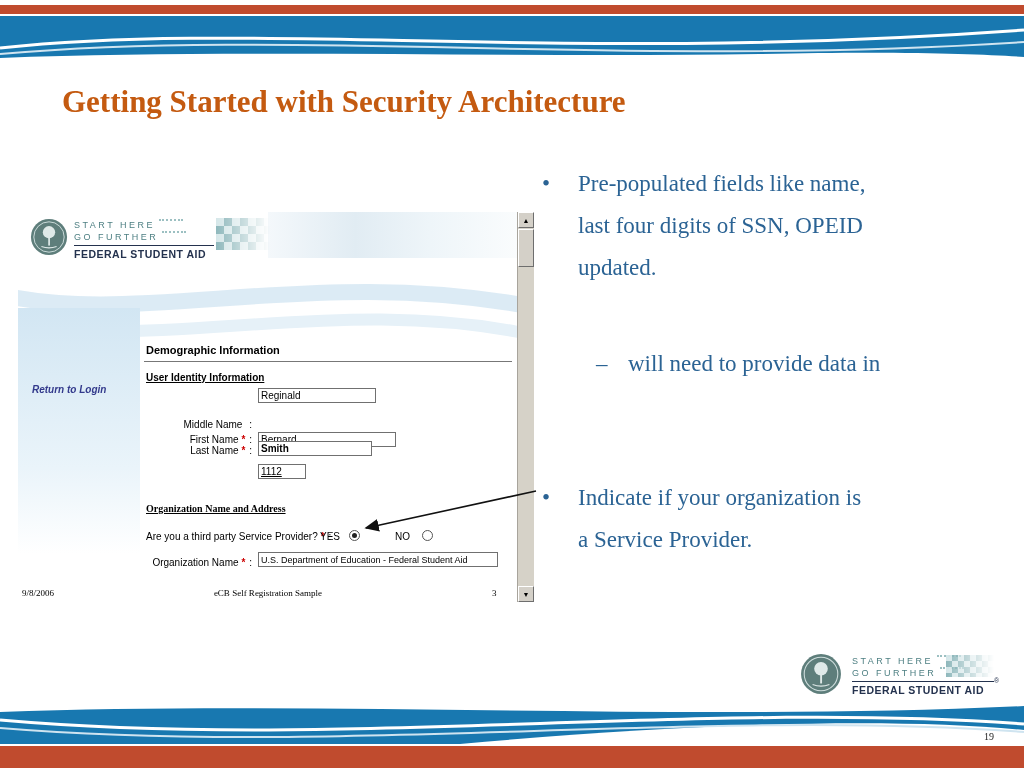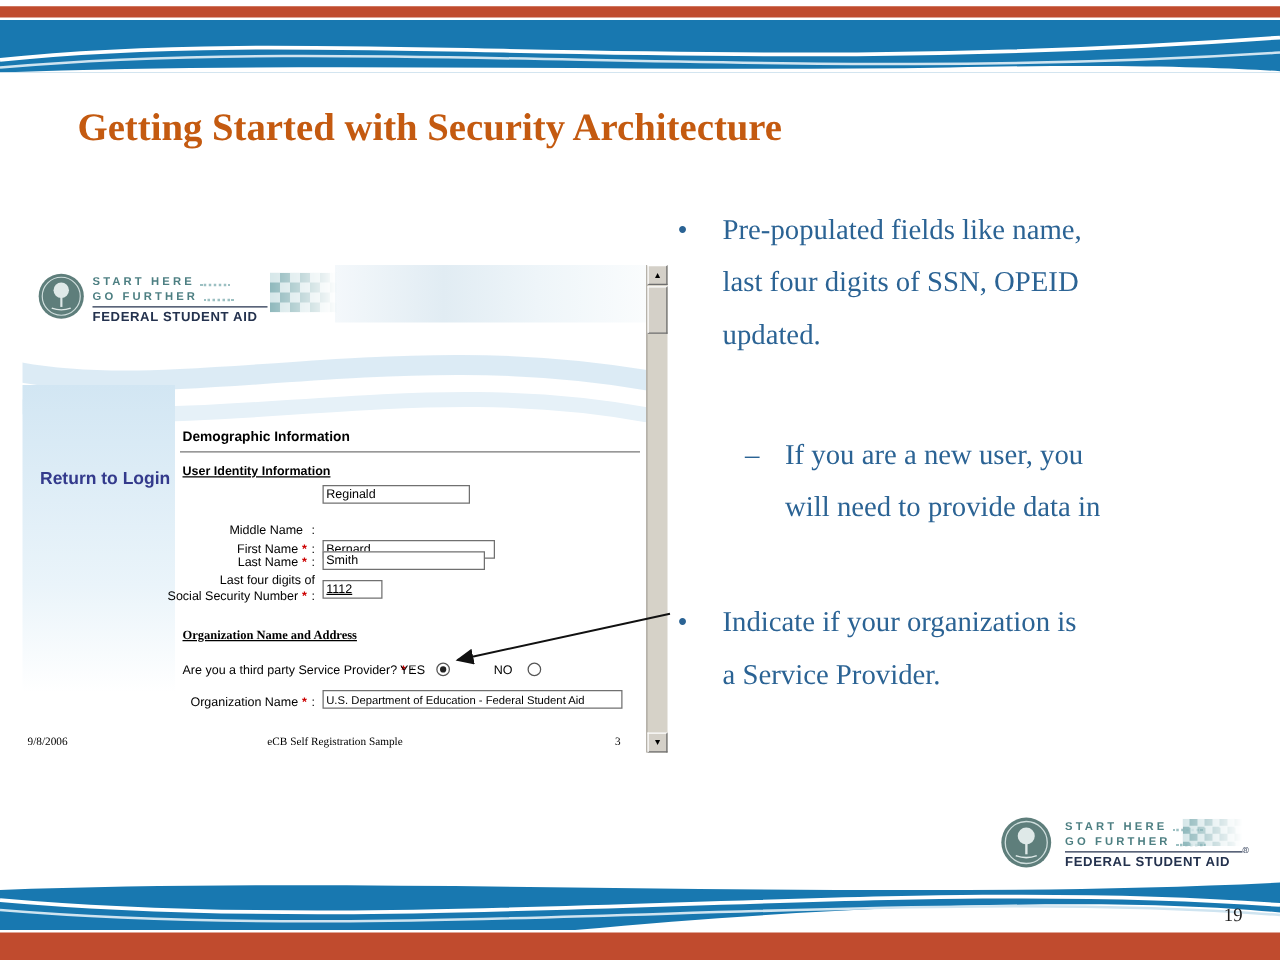--- a/index.html
+++ b/index.html
@@ -5,21 +5,21 @@
   html,body{margin:0;padding:0;background:#888;}
   .slide{position:relative;width:1024px;height:768px;background:#fff;overflow:hidden;
          font-family:"Liberation Sans",sans-serif;}
 
   
   .top-red{position:absolute;top:5px;left:0;right:0;height:9px;background:#c04b2e;}
   .top-band{position:absolute;top:16px;left:0;right:0;height:42px;}
   .bot-band{position:absolute;bottom:24px;left:0;right:0;height:44px;}
   .bot-red{position:absolute;bottom:0;left:0;right:0;height:22px;background:#c04b2e;}
   .pagenum{position:absolute;right:30px;bottom:26px;font-family:"Liberation Serif",serif;
-           font-size:15px;color:#1c1c1c;z-index:6;}
+           font-size:10px;color:#1c1c1c;z-index:6;}
 
   
   .title{position:absolute;left:62px;top:84px;font-family:"Liberation Serif",serif;
          font-weight:bold;font-size:31px;color:#c45a10;}
 
   
   .bullet{position:absolute;font-family:"Liberation Serif",serif;font-size:23px;
           color:#2b6394;}
   .bullet .marker{position:absolute;left:0;top:0;line-height:42px;}
   .bullet .blines{line-height:42px;}
@@ -32,26 +32,26 @@
 
   
   .shot{position:absolute;left:18px;top:212px;width:516px;height:390px;background:#fff;z-index:1;}
   .shot *{box-sizing:border-box;}
   .topgrad{position:absolute;left:250px;top:0;right:17px;height:46px;
            background:linear-gradient(90deg,#f4f8fb,#e1ecf3 35%,#eef5f9 65%,#fafcfd);}
   .waves{position:absolute;left:0;top:46px;width:499px;height:92px;}
   .left-panel{position:absolute;left:0;top:96px;width:122px;height:246px;
               background:linear-gradient(180deg,#d2e6f3,#eaf4fa 65%,#ffffff);}
   .form-bg{position:absolute;left:122px;top:126px;right:17px;bottom:0;background:#fff;}
-  .return-link{position:absolute;left:14px;top:162px;font-size:14px;font-weight:bold;color:#333a8c;z-index:3;}
+  .return-link{position:absolute;left:14px;top:172px;font-size:10px;font-weight:bold;color:#333a8c;z-index:3;font-style:italic;}
 
   .seal-svg{display:block;}
   .logo-seal{position:absolute;left:12px;top:6px;}
   .logo-text{position:absolute;left:56px;top:7px;width:140px;}
-  .lg-line{display:flex;align-items:flex-end;color:#4d7f82;font-size:9px;font-weight:bold;
+  .lg-line{display:flex;align-items:flex-start;color:#4d7f82;font-size:9px;font-weight:normal;
            letter-spacing:2.5px;line-height:12px;white-space:nowrap;}
   .leader{display:inline-block;width:24px;border-bottom:2px dotted #9cc0c2;margin:0 0 2px 4px;}
   .lg-brand{color:#24324e;font-size:10.5px;font-weight:bold;letter-spacing:.5px;
             border-top:1.5px solid #24324e;margin-top:2px;padding-top:2px;white-space:nowrap;}
   .mosaic{position:absolute;left:198px;top:6px;width:54px;height:32px;
           background:conic-gradient(#8fb8bc 25%,#d6e7e9 0 50%,#8fb8bc 0 75%,#d6e7e9 0) 0 0/16px 16px;
           -webkit-mask-image:linear-gradient(90deg,#000,transparent);
           mask-image:linear-gradient(90deg,#000,transparent);}
 
   .sec-title{position:absolute;left:128px;top:132px;font-size:11px;font-weight:bold;color:#000;z-index:3;}
@@ -143,26 +143,22 @@
     <div class="sec-line"></div>
     <div class="sub-head" style="left:128px;top:160px;">User Identity Information</div>
 
     <div class="flabel" style="top:179px;margin-top:42px;"><span>First Name</span><span class="req">*</span><span> :</span></div>
     <input class="finput" style="top: 176px; width: 118px;" value="Reginald">
 
     <div class="flabel" style="top:206px;"><span>Middle Name</span><span class="req"></span><span> :</span></div>
     <input class="finput" style="top: 220px; width: 138px;" value="Bernard">
 
     <div class="flabel" style="top:232px;"><span>Last Name</span><span class="req">*</span><span> :</span></div>
-    <input class="finput" style="top: 229px; width: 130px;" value="Smith">
-
-    <div class="flabel" style="top:246px;">
-      <div>Last four digits of</div>
-      <div><span>Social Security Number</span><span class="req">*</span><span> :</span></div>
-    </div>
+    <input class="finput" style="top: 229px; width: 114px; font-weight: bold;" value="Smith">
+
     <input class="finput" style="top: 252px; width: 48px; text-decoration: underline;" value="1112">
 
     <div class="sub-head" style="left:128px;top:291px;font-family:Liberation Serif, serif;">Organization Name and Address</div>
 
     <div class="qtext"><span>Are you a third party Service Provider?</span><span class="req">*</span><span> :</span></div>
     <span class="opt-label" style="left:302px;top:319px;">YES</span>
     <span class="radio" style="left:331px;top:318px;">
         <span class="dot"></span>
       </span>
     <span class="opt-label" style="left:377px;top:319px;">NO</span>
@@ -186,21 +182,20 @@
     <span class="marker">•</span>
     <div class="blines">
       <div>Pre-populated fields like name,</div>
       <div>last four digits of SSN, OPEID</div>
       <div>updated.</div>
     </div>
   </div>
   <div class="bullet bsub">
     <span class="marker">–</span>
     <div class="blines">
-      <div>If you are a new user, you</div>
       <div>will need to provide data in</div>
     </div>
   </div>
   <div class="bullet b2">
     <span class="marker">•</span>
     <div class="blines">
       <div>Indicate if your organization is</div>
       <div>a Service Provider.</div>
     </div>
   </div>

